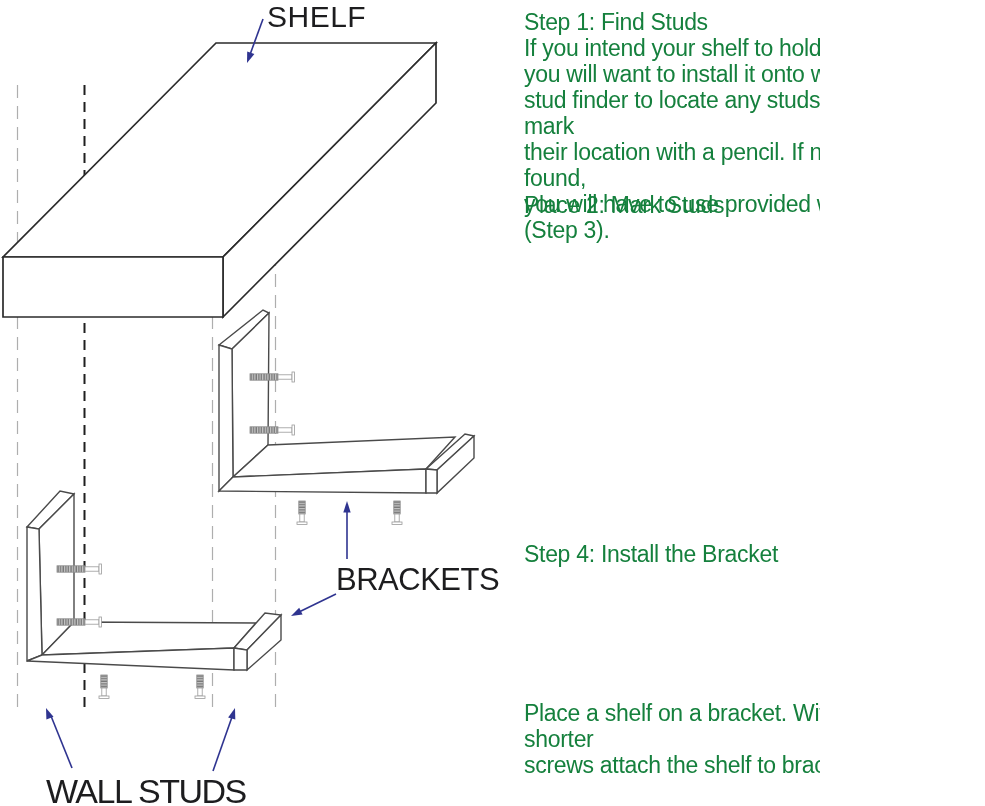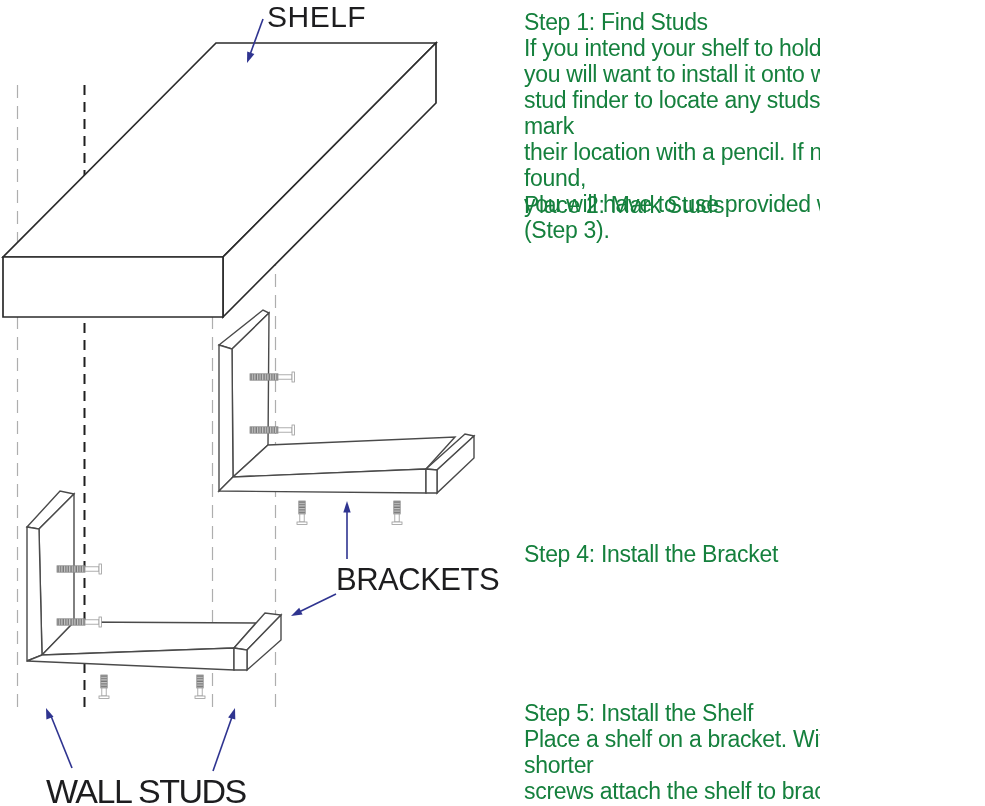--- a/index.html
+++ b/index.html
@@ -124,19 +124,18 @@
 their location with a pencil. If no studs are found,
 you will have to use provided wall anchors (Step 3).</div>
     </div>
     <div class="step s2">
       <div class="step-heading">Place 2: Mark Studs</div>
     </div>
     <div class="step s4">
       <div class="step-heading">Step 4: Install the Bracket</div>
     </div>
     <div class="step s5">
-      <div class="step-heading">Step 5: Install the Shelf</div>
       <div class="step-body">Place a shelf on a bracket. With provided shorter
 screws attach the shelf to brackets</div>
     </div>
   </div>
 
 </div>
 
 </body></html>

